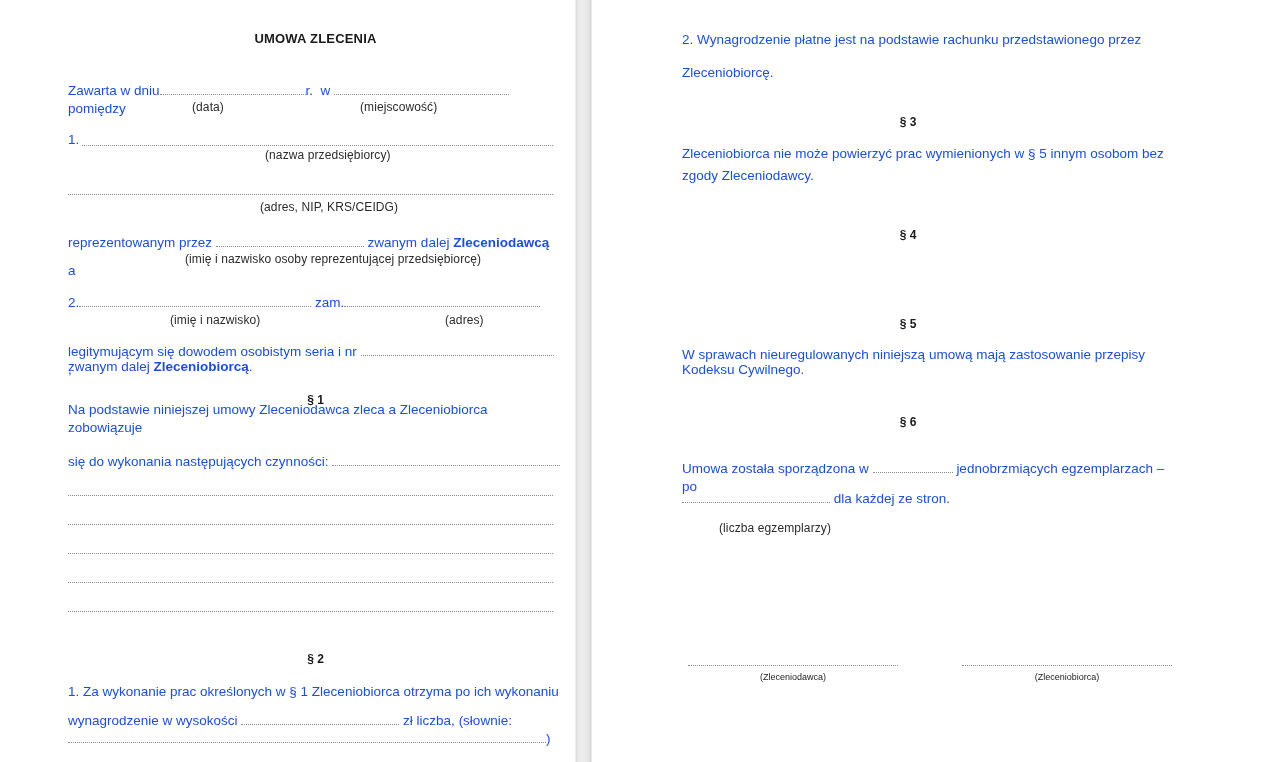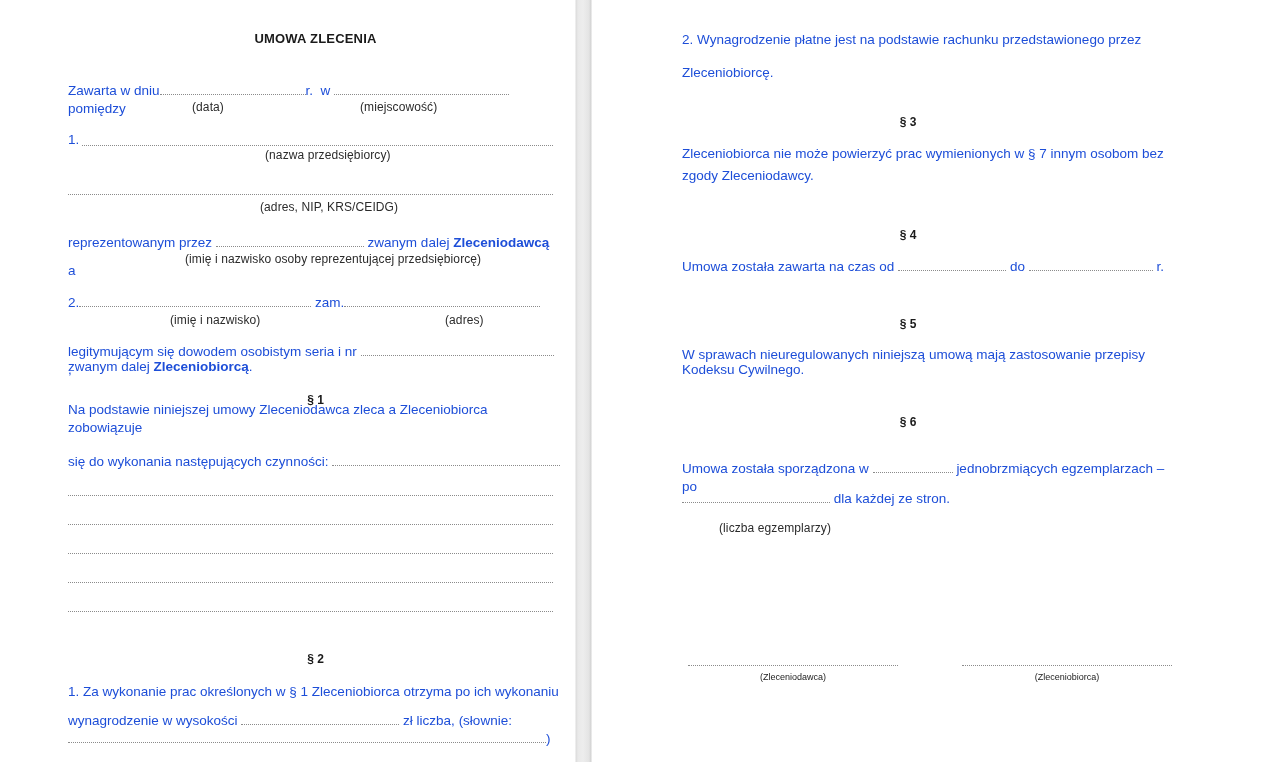--- a/index.html
+++ b/index.html
@@ -198,31 +198,24 @@
 
   <div class="page-gap"></div>
 
   <div class="page page-right">
     <div class="doc-body">
 
       <div class="para" style="left:90px; top:31px; width:490px;">2.  Wynagrodzenie  płatne  jest  na  podstawie  rachunku  przedstawionego  przez</div>
       <div class="para" style="left:90px; top:64px; width:490px;">Zleceniobiorcę.</div>
 
       <div class="section-mark" style="left:0; width:632px; top:115px;">§ 3</div>
-      <div class="para" style="left:90px; top:145px; width:492px;">Zleceniobiorca  nie  może  powierzyć  prac  wymienionych  w  §  7  innym  osobom  bez</div>
+      <div class="para" style="left:90px; top:145px; width:492px;">Zleceniobiorca  nie  może  powierzyć  prac  wymienionych  w  §  5  innym  osobom  bez</div>
       <div class="para" style="left:90px; top:167px; width:492px;">zgody Zleceniodawcy.</div>
 
       <div class="section-mark" style="left:0; width:632px; top:228px;">§ 4</div>
-      <div class="para" style="left:90px; top:258px; width:492px;">
-        <span>Umowa została zawarta na czas od</span>
-        <span class="inline-dots" style="width:108px;"></span>
-        <span>do</span>
-        <span class="inline-dots" style="width:124px;"></span>
-        <span>r.</span>
-      </div>
 
       <div class="section-mark" style="left:0; width:632px; top:317px;">§ 5</div>
       <div class="para" style="left:90px; top:346px; width:492px;">W  sprawach  nieuregulowanych  niniejszą  umową  mają  zastosowanie  przepisy</div>
       <div class="para" style="left:90px; top:361px; width:492px;">Kodeksu Cywilnego.</div>
 
       <div class="section-mark" style="left:0; width:632px; top:415px;">§ 6</div>
       <div class="para" style="left:90px; top:460px; width:492px;">
         <span>Umowa została sporządzona w</span>
         <span class="inline-dots" style="width:80px;"></span>
         <span>jednobrzmiących egzemplarzach – po</span>

